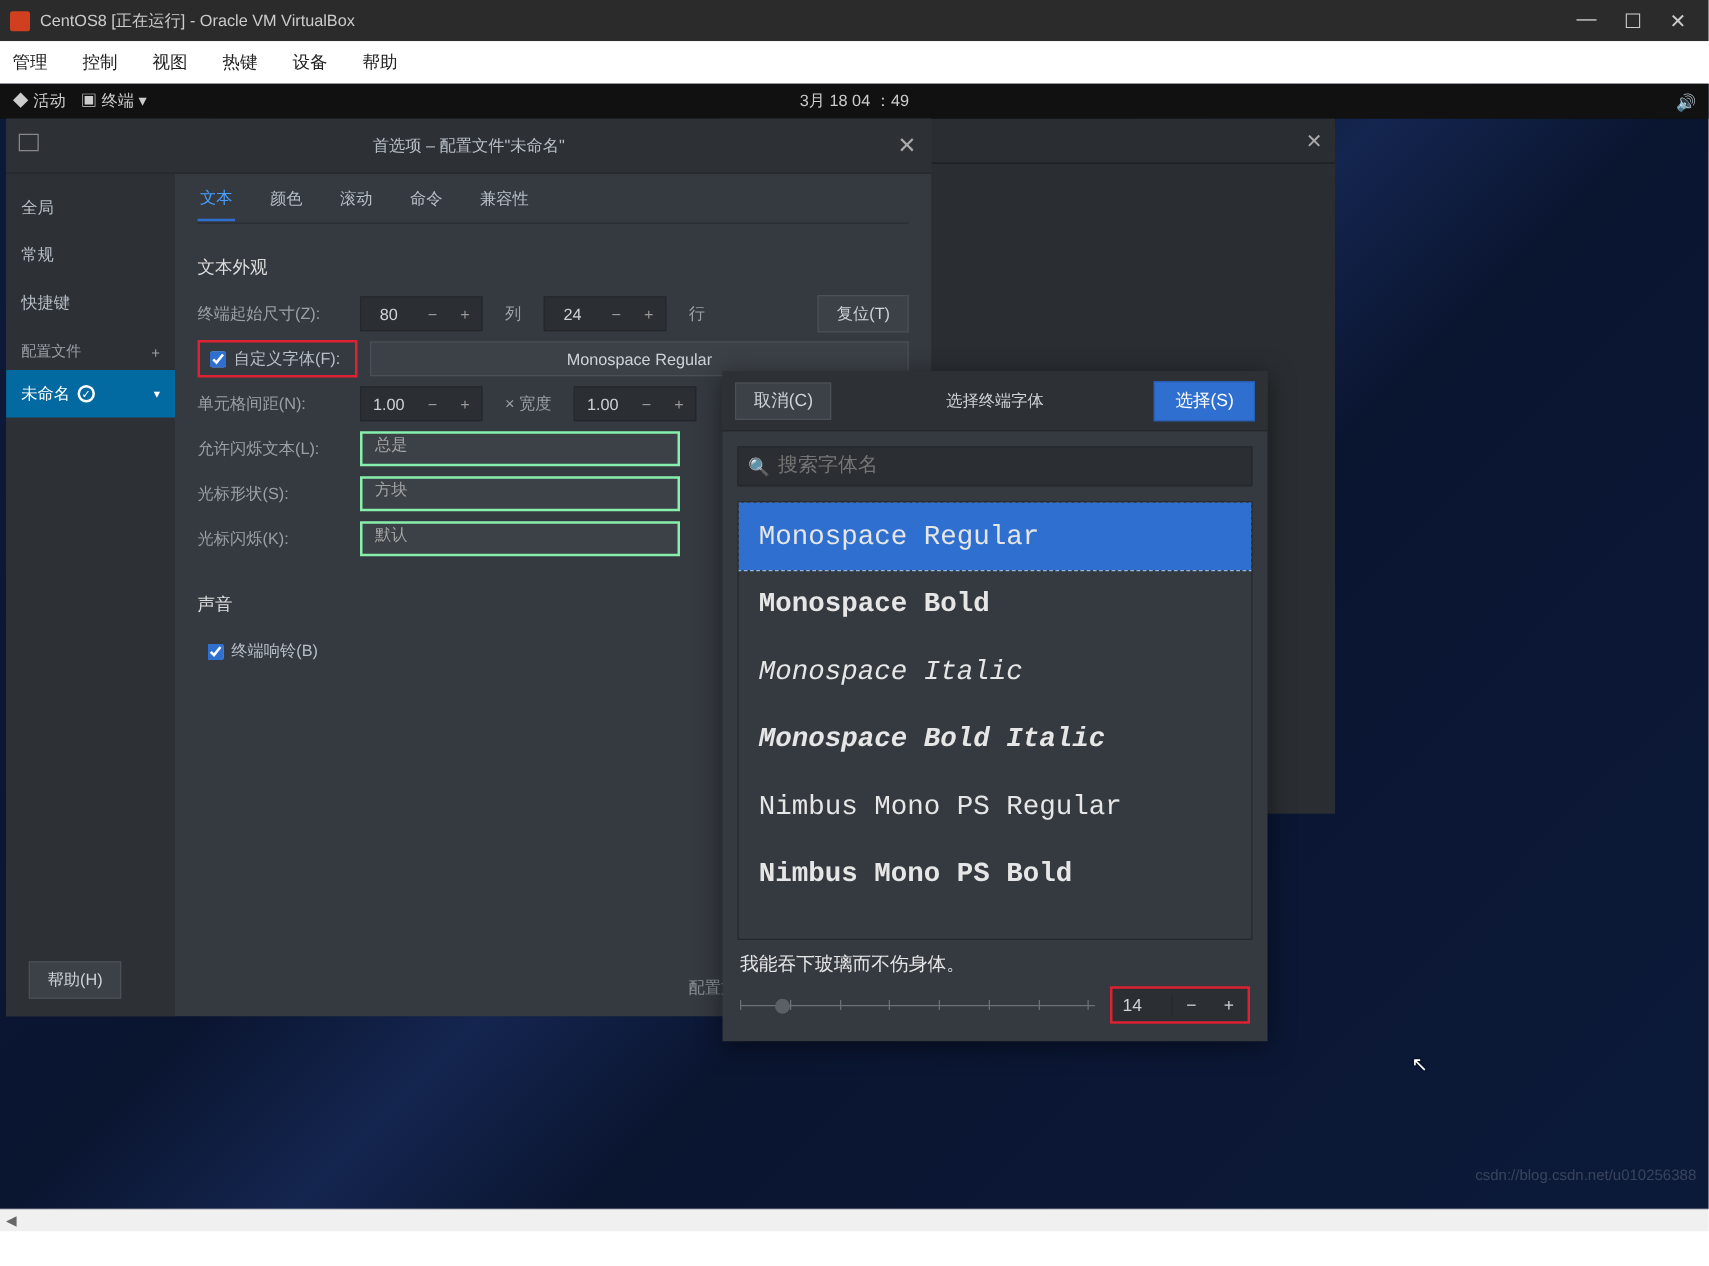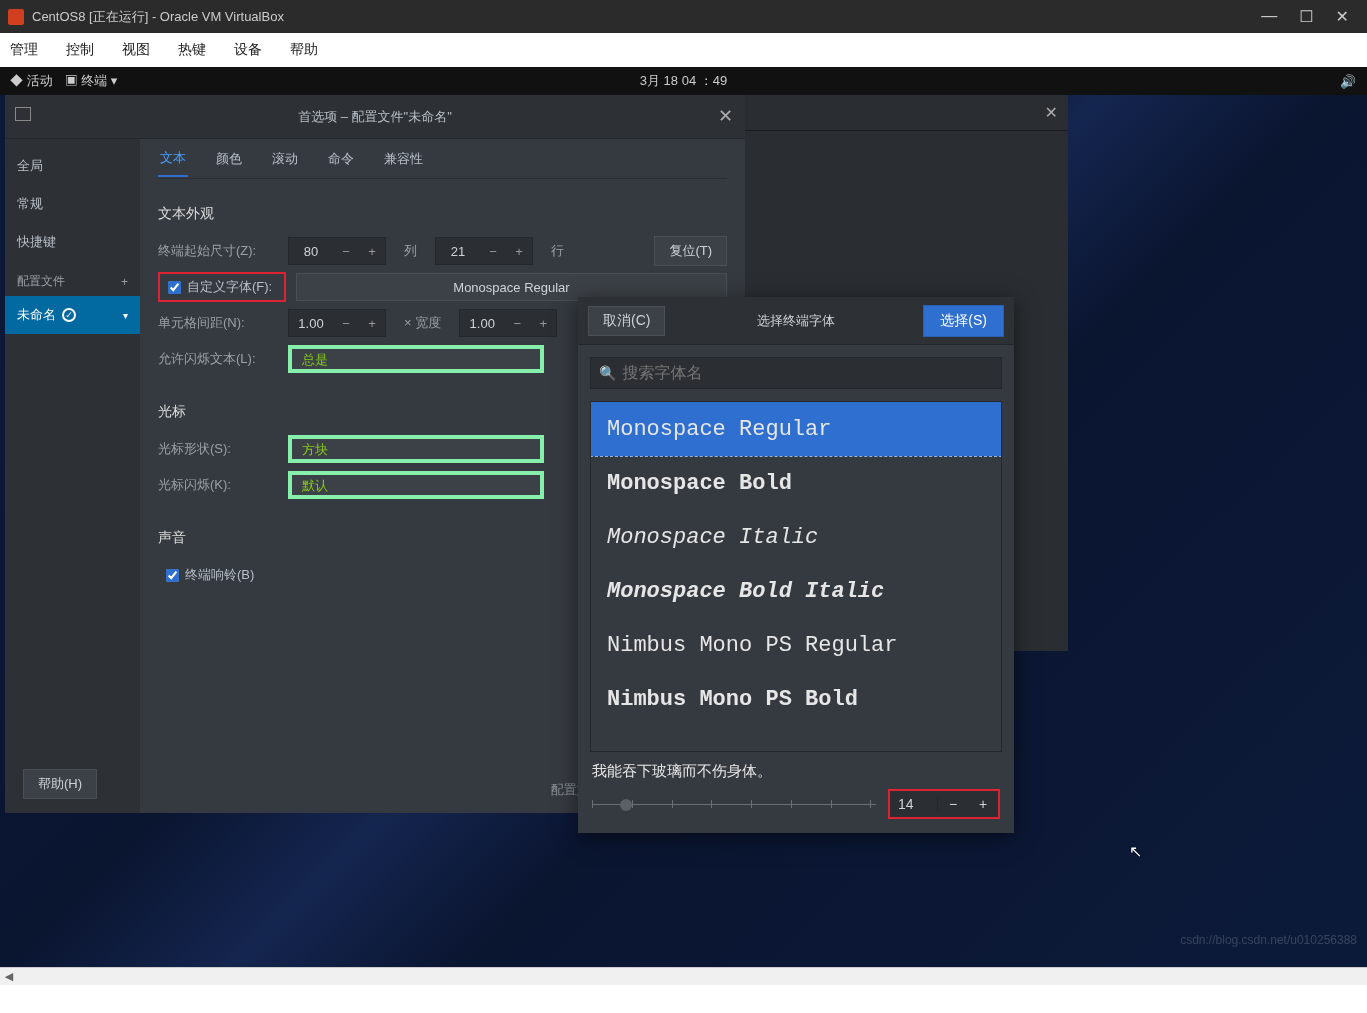--- a/index.html
+++ b/index.html
@@ -49,21 +49,21 @@
 .row .label { width: 120px; color: #9aa0a6; }
 .spin { display: flex; align-items: center; background: #2b2f33; border: 1px solid #24272b; height: 28px; }
 .spin .val { width: 44px; text-align: center; color: #cfd3d8;}
 .spin .btn { width: 26px; text-align: center; color: #999; cursor: pointer; }
 .txt { color: #9aa0a6; margin: 0 8px; }
 .btn-gray { background: #3c4147; border: 1px solid #4b5056; color: #cfd3d8; padding: 5px 14px; cursor: pointer; }
 .hl-red { border: 2px solid #d23; }
 .checkbox-row { display:flex;align-items:center;gap:6px; padding:4px 8px;}
 .checkbox-row input { accent-color:#2f6fd0;}
 .font-btn { flex:1; background:#3c4147; border:1px solid #4b5056; height:28px; display:flex;align-items:center;justify-content:center; color:#cfd3d8;}
-.dropdown { background:#3c4147; border:4px solid #86efac; height:28px; display:flex;align-items:flex-end; padding:0 10px; color:#84cc16; width:256px;}
+.dropdown { background:#3c4147; border:2px solid #86efac; height:28px; display:flex;align-items:flex-start; padding:0 10px; color:#a3a3a3; width:256px;}
 .prefs-footer { position:absolute; bottom:14px; left:18px; right:18px; display:flex; justify-content:space-between; align-items:center;}
 .prefs-footer .pid { color:#8a9096; margin-left:auto; display:flex; gap:10px;}
 .help-btn-wrap { position:absolute; bottom:14px; left:18px;}
 
 
 .fontdlg { position: absolute; top: 230px; left: 578px; width: 436px; height: 536px; background: #353a40; color: #cfd3d8; display:flex; flex-direction:column; font-size:14px; box-shadow: 0 4px 20px rgba(0,0,0,.5);}
 .fontdlg-head { height: 48px; background: #2d3136; display:flex; align-items:center; justify-content:space-between; padding: 0 10px; border-bottom:1px solid #24272b;}
 .fontdlg-head .mid { position:absolute; left:50%; transform:translateX(-50%); font-size:13px; color:#cfd3d8;}
 .btn-blue { background:#2f6fd0; color:#fff; border:1px solid #2a5fb6; padding:6px 16px; cursor:pointer; }
 .search { margin:12px; background:#2b2f33; border:1px solid #24272b; height:32px; display:flex; align-items:center; padding:0 8px; gap:6px; color:#8a9096;}
@@ -163,21 +163,21 @@
         <div class="section-title">文本外观</div>
         <div class="row">
           <div class="label">终端起始尺寸(Z):</div>
           <div class="spin">
             <div class="val">80</div>
             <div class="btn">−</div>
             <div class="btn">+</div>
           </div>
           <div class="txt">列</div>
           <div class="spin">
-            <div class="val">21</div>
+            <div class="val">24</div>
             <div class="btn">−</div>
             <div class="btn">+</div>
           </div>
           <div class="txt">行</div>
           <div style="flex:1"></div>
           <div class="btn-gray">复位(T)</div>
         </div>
 
         <div class="row">
           <div class="checkbox-row hl-red" style="width:128px;">
@@ -204,21 +204,20 @@
           </div>
         </div>
 
         <div class="row">
           <div class="label">允许闪烁文本(L):</div>
           <div class="dropdown">
               <span>总是</span>
             </div>
         </div>
 
-        <div class="section-title">光标</div>
         <div class="row">
           <div class="label">光标形状(S):</div>
           <div class="dropdown">
               <span>方块</span>
             </div>
         </div>
         <div class="row">
           <div class="label">光标闪烁(K):</div>
           <div class="dropdown">
               <span>默认</span>

